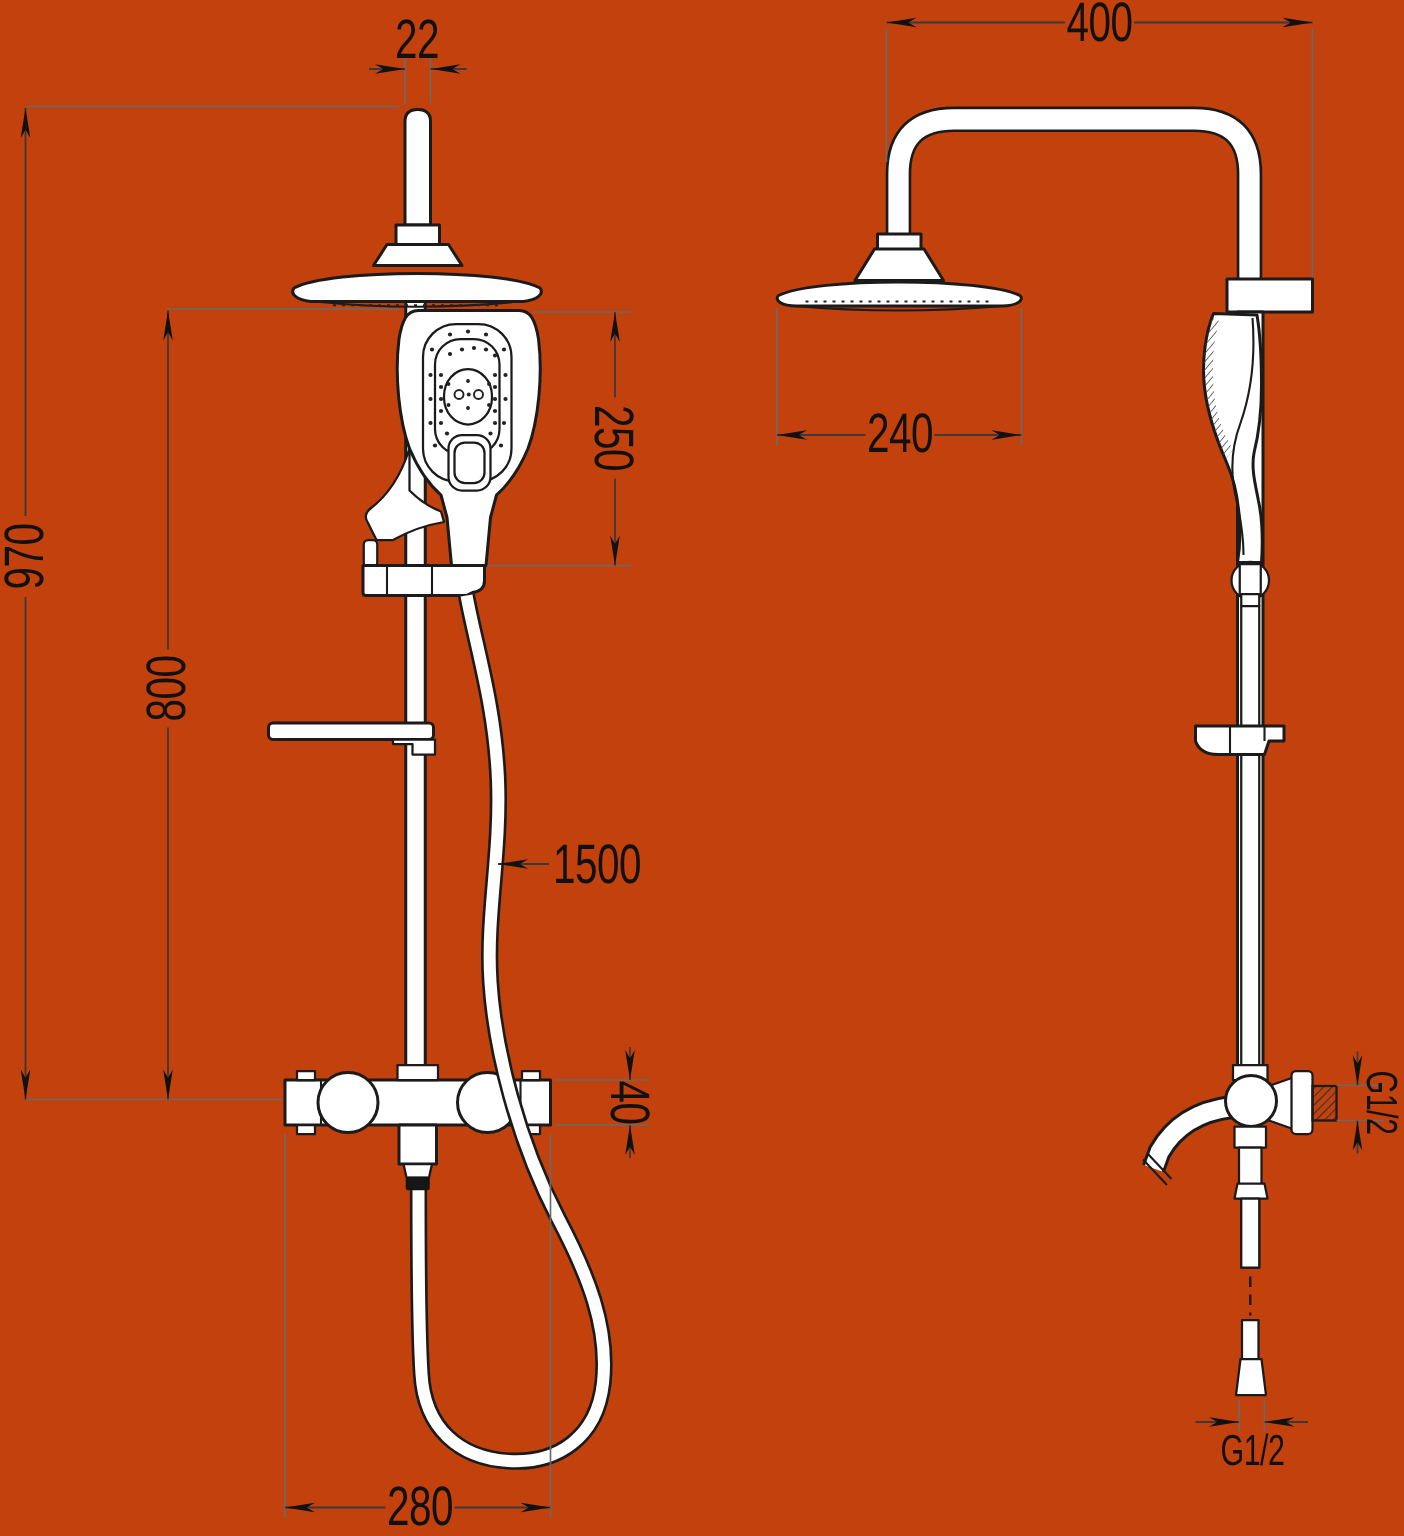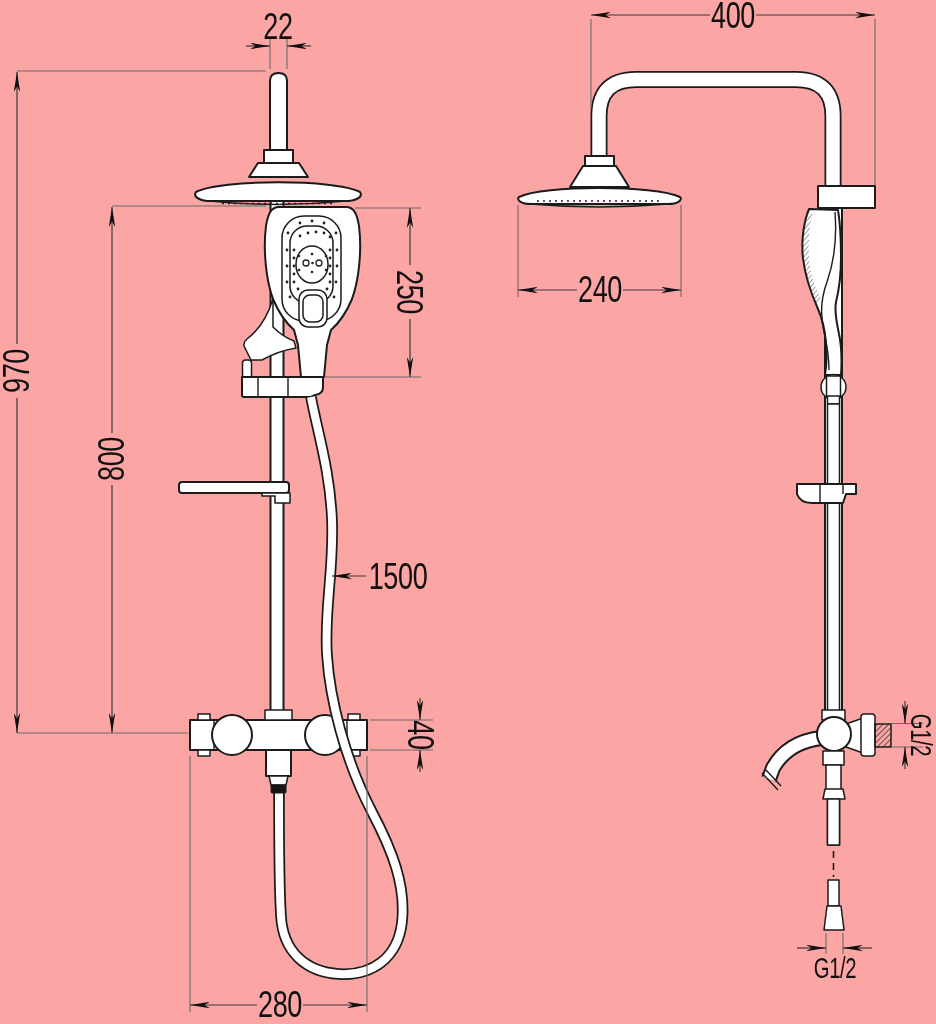--- a/index.html
+++ b/index.html
@@ -1,16 +1,16 @@
 <!DOCTYPE html>
 <html><head>
 <meta charset="utf-8">
 <style>
   html,body{margin:0;padding:0;background:#fff;}
-  .canvas{position:relative;width:936px;height:1024px;background:#fca5a5;overflow:hidden;
+  .canvas{position:relative;width:936px;height:1024px;background:#c2410c;overflow:hidden;
           font-family:"Liberation Sans", sans-serif;}
   svg.art{position:absolute;left:0;top:0;}
   .part{fill:#ffffff;stroke:#1b1b1b;stroke-width:2;stroke-linejoin:round;}
   .part15{fill:#ffffff;stroke:#1b1b1b;stroke-width:1.5;stroke-linejoin:round;}
   .ln{fill:none;stroke:#1b1b1b;stroke-width:1.4;}
   .tube-o{fill:none;stroke:#1b1b1b;stroke-width:17;}
   .tube-i{fill:none;stroke:#ffffff;stroke-width:13.5;}
   .hose-o{fill:none;stroke:#1b1b1b;stroke-width:11.5;stroke-linecap:butt;}
   .hose-i{fill:none;stroke:#ffffff;stroke-width:8;stroke-linecap:butt;}
   .spout-o{fill:none;stroke:#1b1b1b;stroke-width:16;stroke-linecap:butt;}

